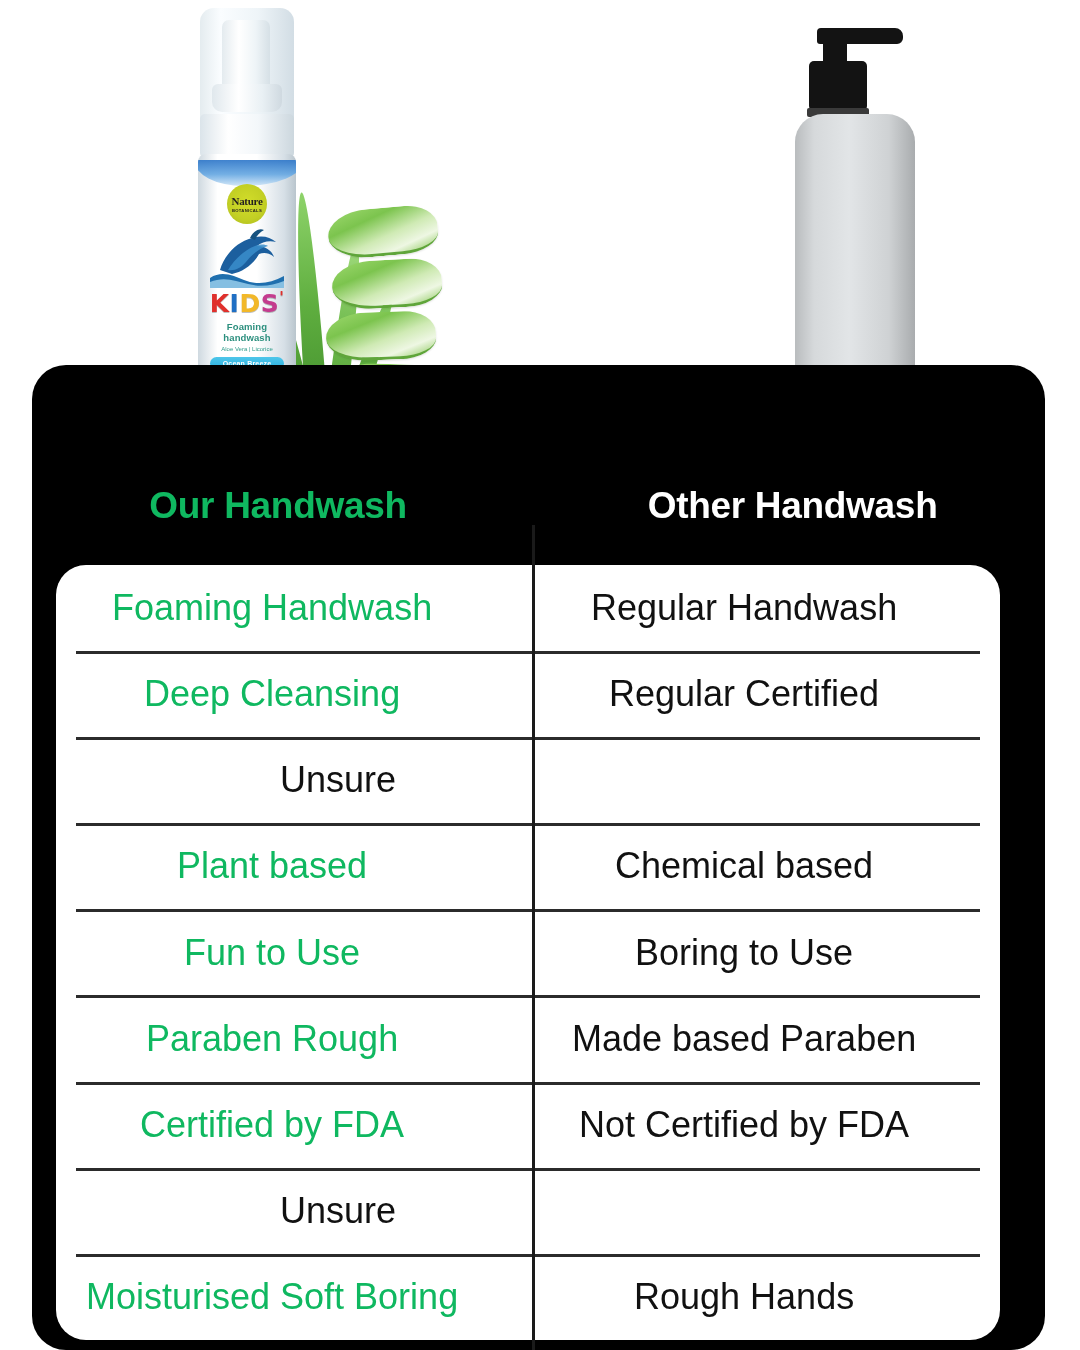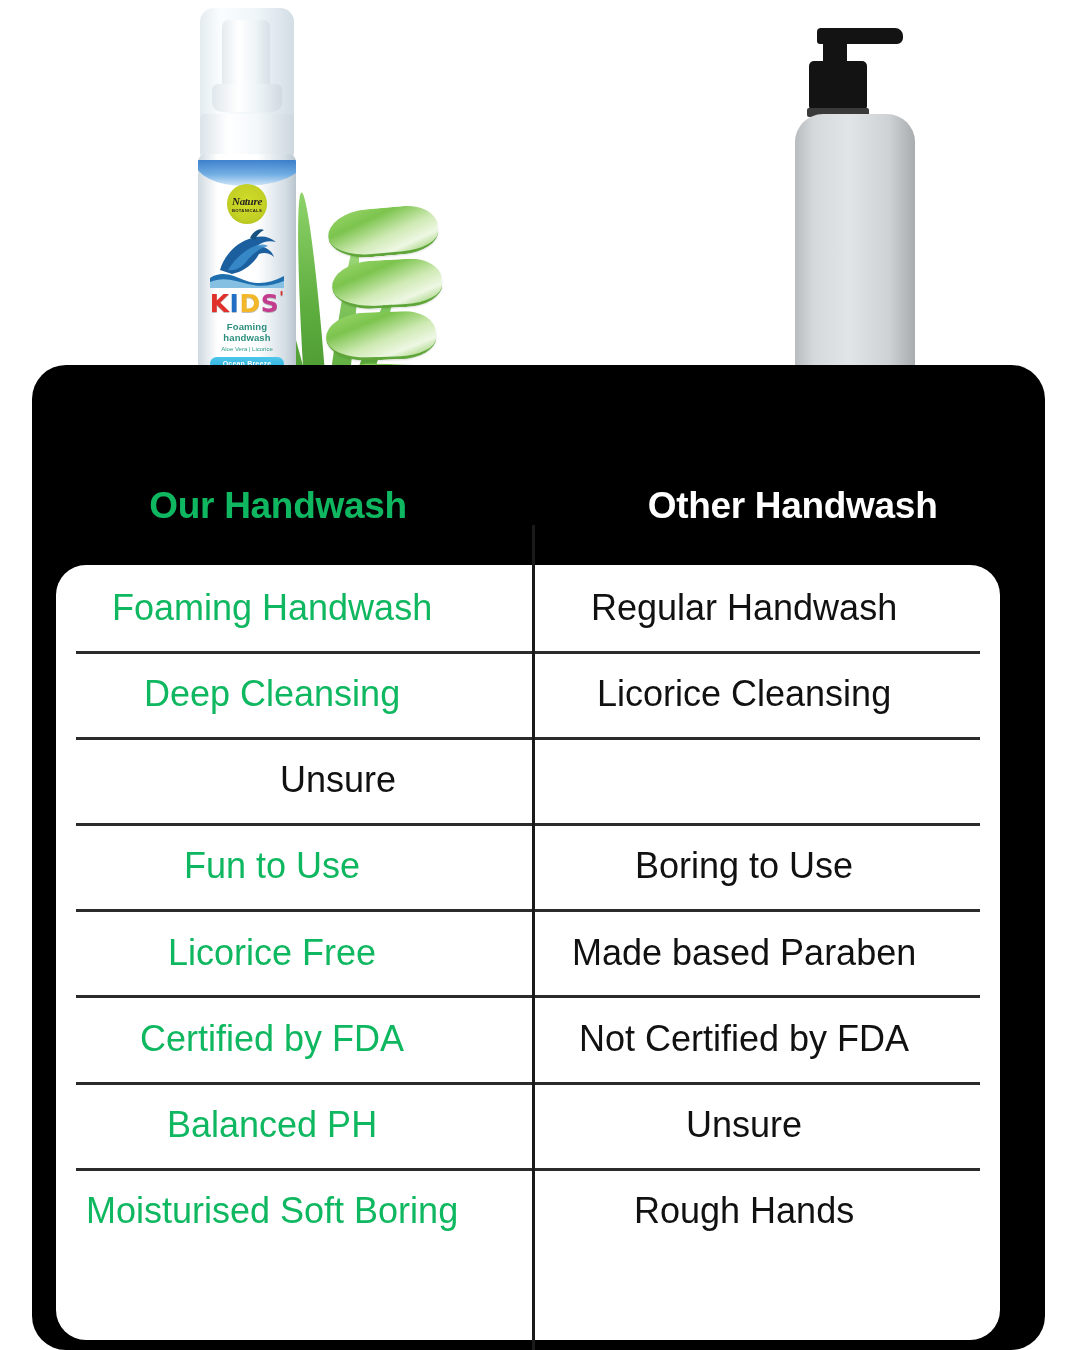--- a/index.html
+++ b/index.html
@@ -94,21 +94,21 @@
     opacity:.92;
   }
   .bo-label { position:absolute; left:0; top:30px; width:100%; padding:0 6px; text-align:center; }
   .logo-nature {
     width:40px; height:40px; margin:0 auto; border-radius:50%;
     background:radial-gradient(circle at 50% 45%,#d2dd2a 0%,#c2cf24 60%,#a9b61c 100%);
     position:relative;
   }
   .logo-nature .ltxt {
     position:absolute; left:0; right:0; top:11px;
-    font-family:"Liberation Serif", serif; font-style:italic; font-weight:700;
+    font-family:"Liberation Serif", serif; font-weight:700;
     font-size:11px; color:#231f20; letter-spacing:-.3px;
   }
   .logo-nature .lsub {
     position:absolute; left:0; right:0; top:24px;
     font-size:4.2px; font-weight:700; color:#231f20; letter-spacing:.3px;
   }
   .dolphin { width:74px; height:62px; margin:2px auto 0; position:relative; }
   .kids-word {
     margin-top:1px; font-size:25px; font-weight:900; letter-spacing:.5px;
     font-family:"DejaVu Sans", sans-serif;
@@ -288,39 +288,42 @@
   </div>
 
   <div class="table-card">
     <div class="rows" id="rows-host">
         <div class="row">
           <div class="cell ours">Foaming Handwash</div>
           <div class="cell other">Regular Handwash</div>
         </div>
         <div class="row">
           <div class="cell ours">Deep Cleansing</div>
-          <div class="cell other">Licorice Cleansing</div>
+          <div class="cell other">Regular Certified</div>
         </div>
         <div class="row">
           <div class="cell other">Unsure</div>
+        </div>
+        <div class="row">
+          <div class="cell ours">Plant based</div>
+          <div class="cell other">Chemical based</div>
         </div>
         <div class="row">
           <div class="cell ours">Fun to Use</div>
           <div class="cell other">Boring to Use</div>
         </div>
         <div class="row">
-          <div class="cell ours">Licorice Free</div>
+          <div class="cell ours">Paraben Rough</div>
           <div class="cell other">Made based Paraben</div>
         </div>
         <div class="row">
           <div class="cell ours">Certified by FDA</div>
           <div class="cell other">Not Certified by FDA</div>
         </div>
         <div class="row">
-          <div class="cell ours">Balanced PH</div>
           <div class="cell other">Unsure</div>
         </div>
         <div class="row">
           <div class="cell ours">Moisturised Soft Boring</div>
           <div class="cell other">Rough Hands</div>
         </div>
       </div>
   </div>
   <div class="v-divider" style="position:absolute;left:532px;top:525px;width:3px;height:825px;background:#1a1a1a;z-index:7;"></div>
 

